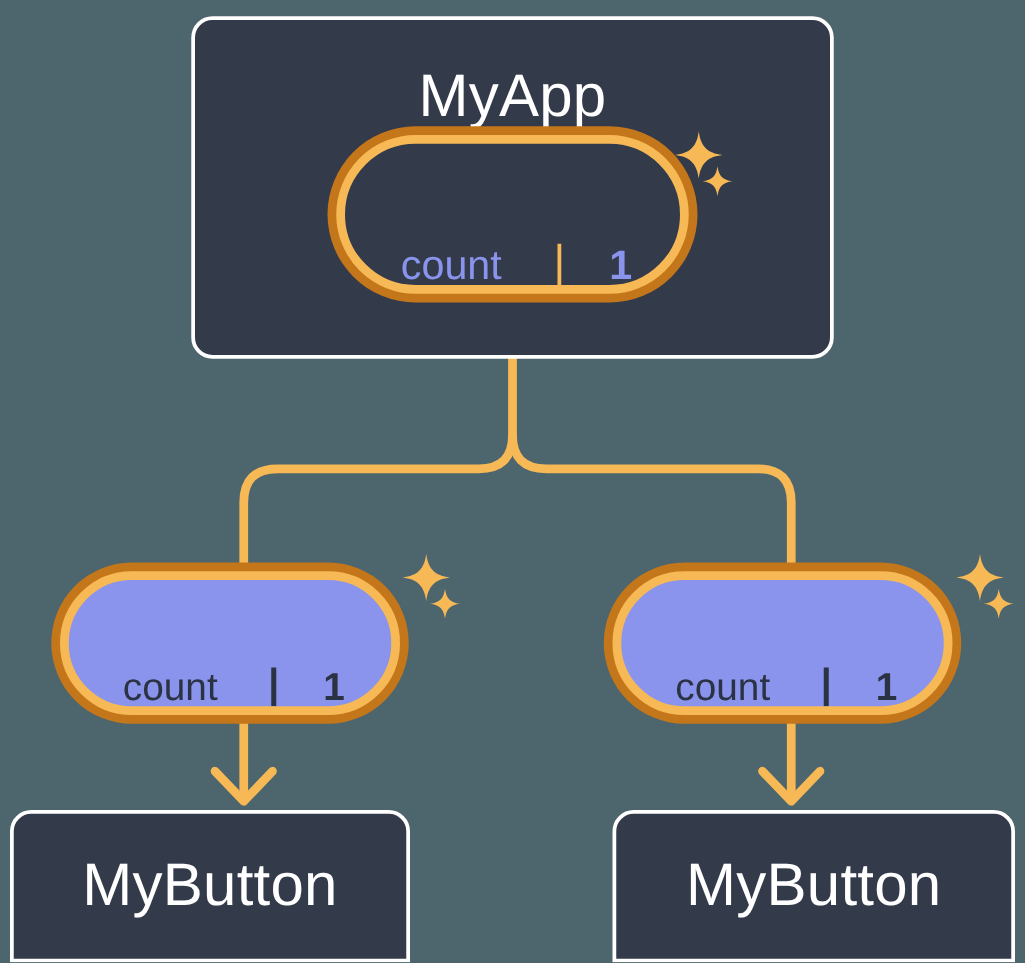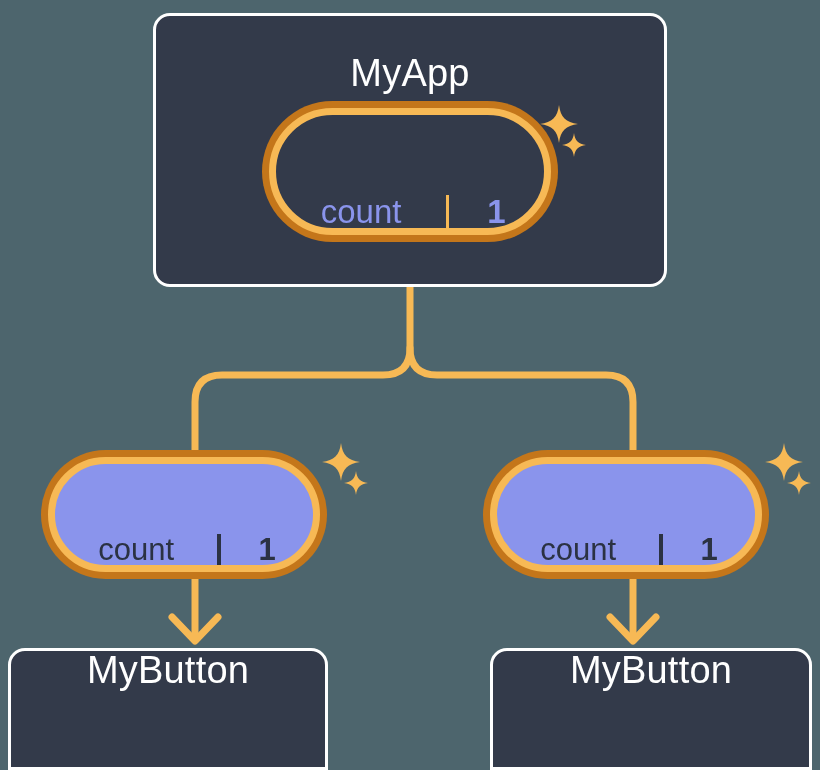--- a/index.html
+++ b/index.html
@@ -27,25 +27,26 @@
   }
 
   
   .comp-box {
     position: absolute;
     background: #333a4a;
     border: 3px solid #ffffff;
     border-radius: 17px;
     box-sizing: border-box;
     display: flex;
+    align-items: center;
     justify-content: center;
   }
   .comp-title {
     color: #ffffff;
-    font-size: 38px;
+    font-size: 48px;
     font-weight: 400;
     letter-spacing: 0.2px;
     line-height: 1;
     white-space: nowrap;
   }
 
   #box-myapp {
     left: 153px;
     top: 13px;
     width: 514px;

